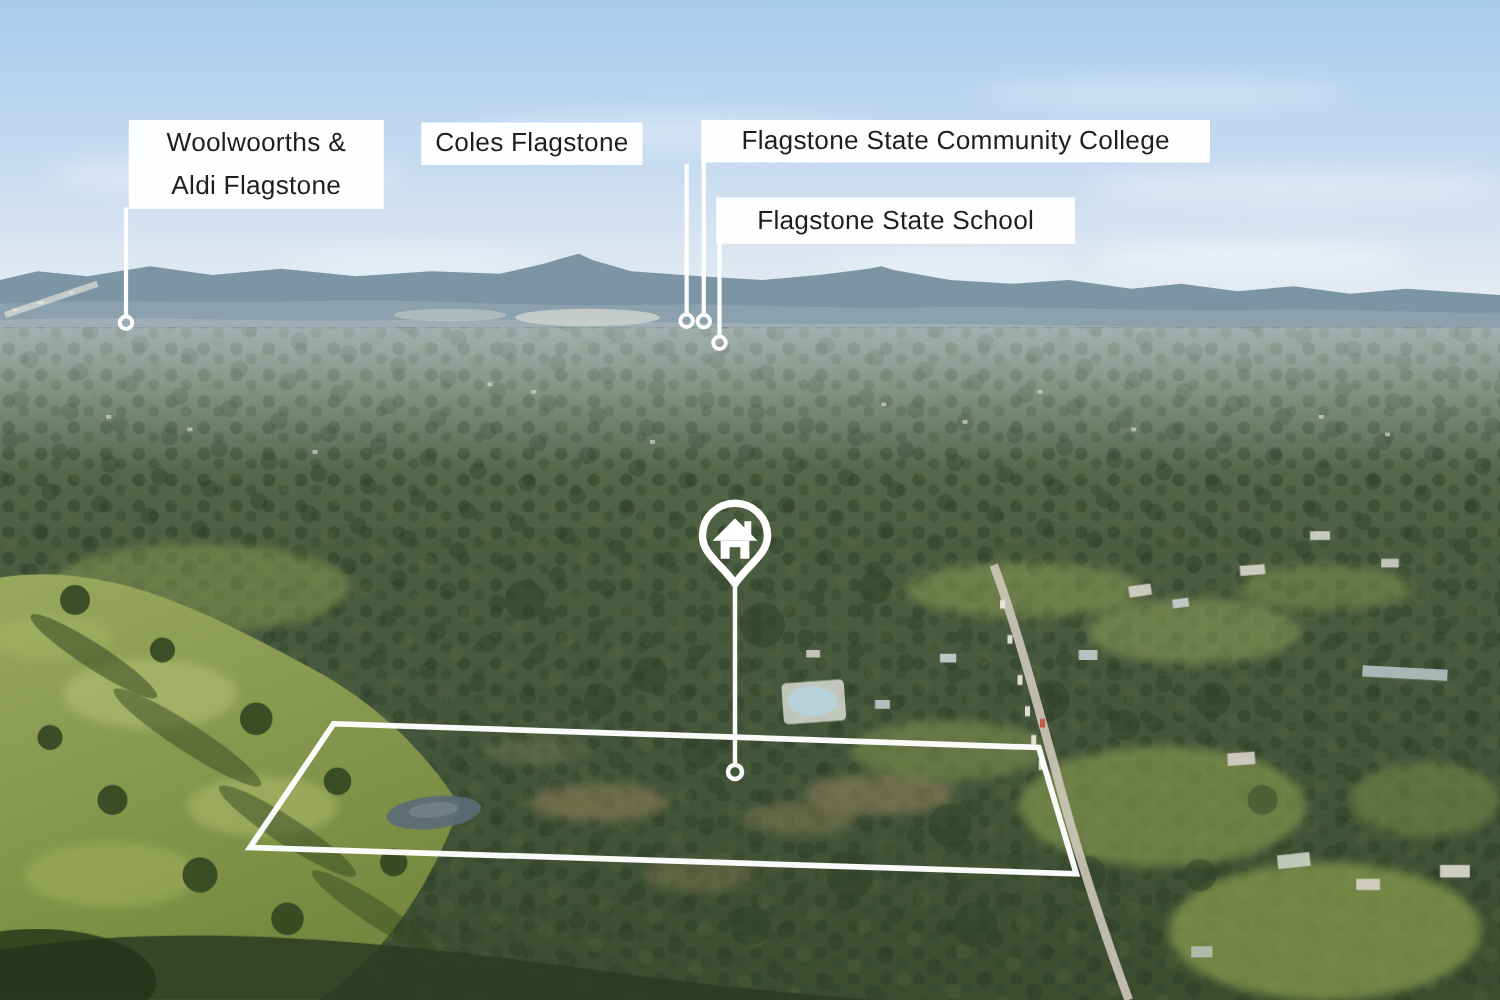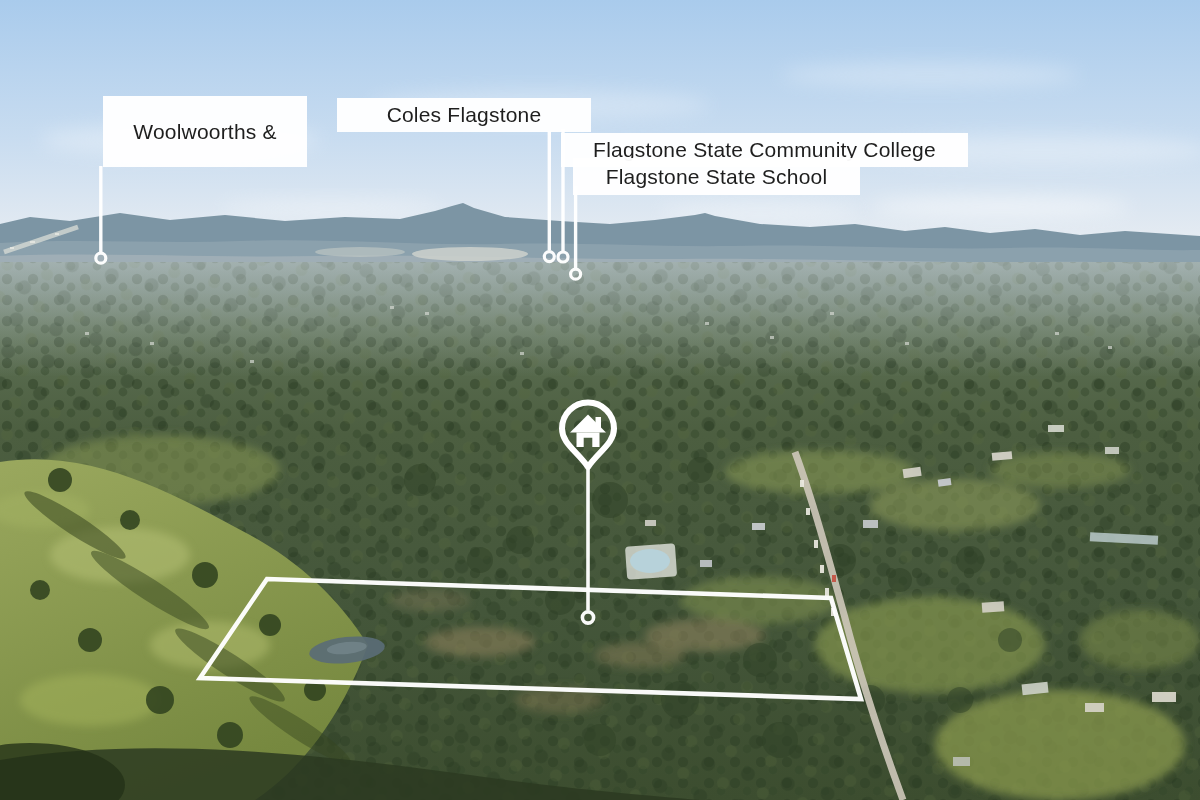--- a/index.html
+++ b/index.html
@@ -5,22 +5,22 @@
   html,body{margin:0;padding:0;background:#222;}
   .scene{position:relative;width:1200px;height:800px;overflow:hidden;
          font-family:"Liberation Sans",sans-serif;background:#cfe0ef;}
   .photo,.overlay{position:absolute;left:0;top:0;width:1200px;height:800px;}
   .overlay{pointer-events:none;}
   .label{position:absolute;background:rgba(255,255,255,.96);color:#1e1e1e;
          display:flex;align-items:center;justify-content:center;text-align:center;
          font-size:21px;font-weight:400;letter-spacing:.2px;}
   .label.two-line{flex-direction:column;line-height:34px;}
   #lab-wool   {left:103px;top:96px;width:204px;height:71px;}
-  #lab-coles  {left:337px;top:98px;width:254px;height:34px;}
-  #lab-college{left:561px;top:96px;width:407px;height:34px;margin-top:37px;}
+  #lab-coles  {left:337px;top:98px;width:177px;height:34px;}
+  #lab-college{left:561px;top:96px;width:407px;height:34px;}
   #lab-school {left:573px;top:158px;width:287px;height:37px;}
 </style>
 </head>
 <body>
 
 <div class="scene">
 
   <svg class="photo" viewBox="0 0 1200 800">
     <defs>
       <linearGradient id="sky" x1="0" y1="0" x2="0" y2="1">
@@ -241,20 +241,21 @@
       <g fill="#ffffff">
         <rect x="595.5" y="417" width="5.5" height="13"></rect>
         <polygon points="570,432.5 588,414.5 606,432.5"></polygon>
         <path d="M576.5,432.5 h23 v14.5 h-7.2 v-9.3 h-8.6 v9.3 h-7.2 Z"></path>
       </g>
     </g>
   </svg>
 
   <div class="label two-line" id="lab-wool">
     <span>Woolwoorths &amp;</span>
+    <span>Aldi Flagstone</span>
   </div>
   <div class="label" id="lab-coles">
     <span>Coles Flagstone</span>
   </div>
   <div class="label" id="lab-college">
     <span>Flagstone State Community College</span>
   </div>
   <div class="label" id="lab-school">
     <span>Flagstone State School</span>
   </div>

